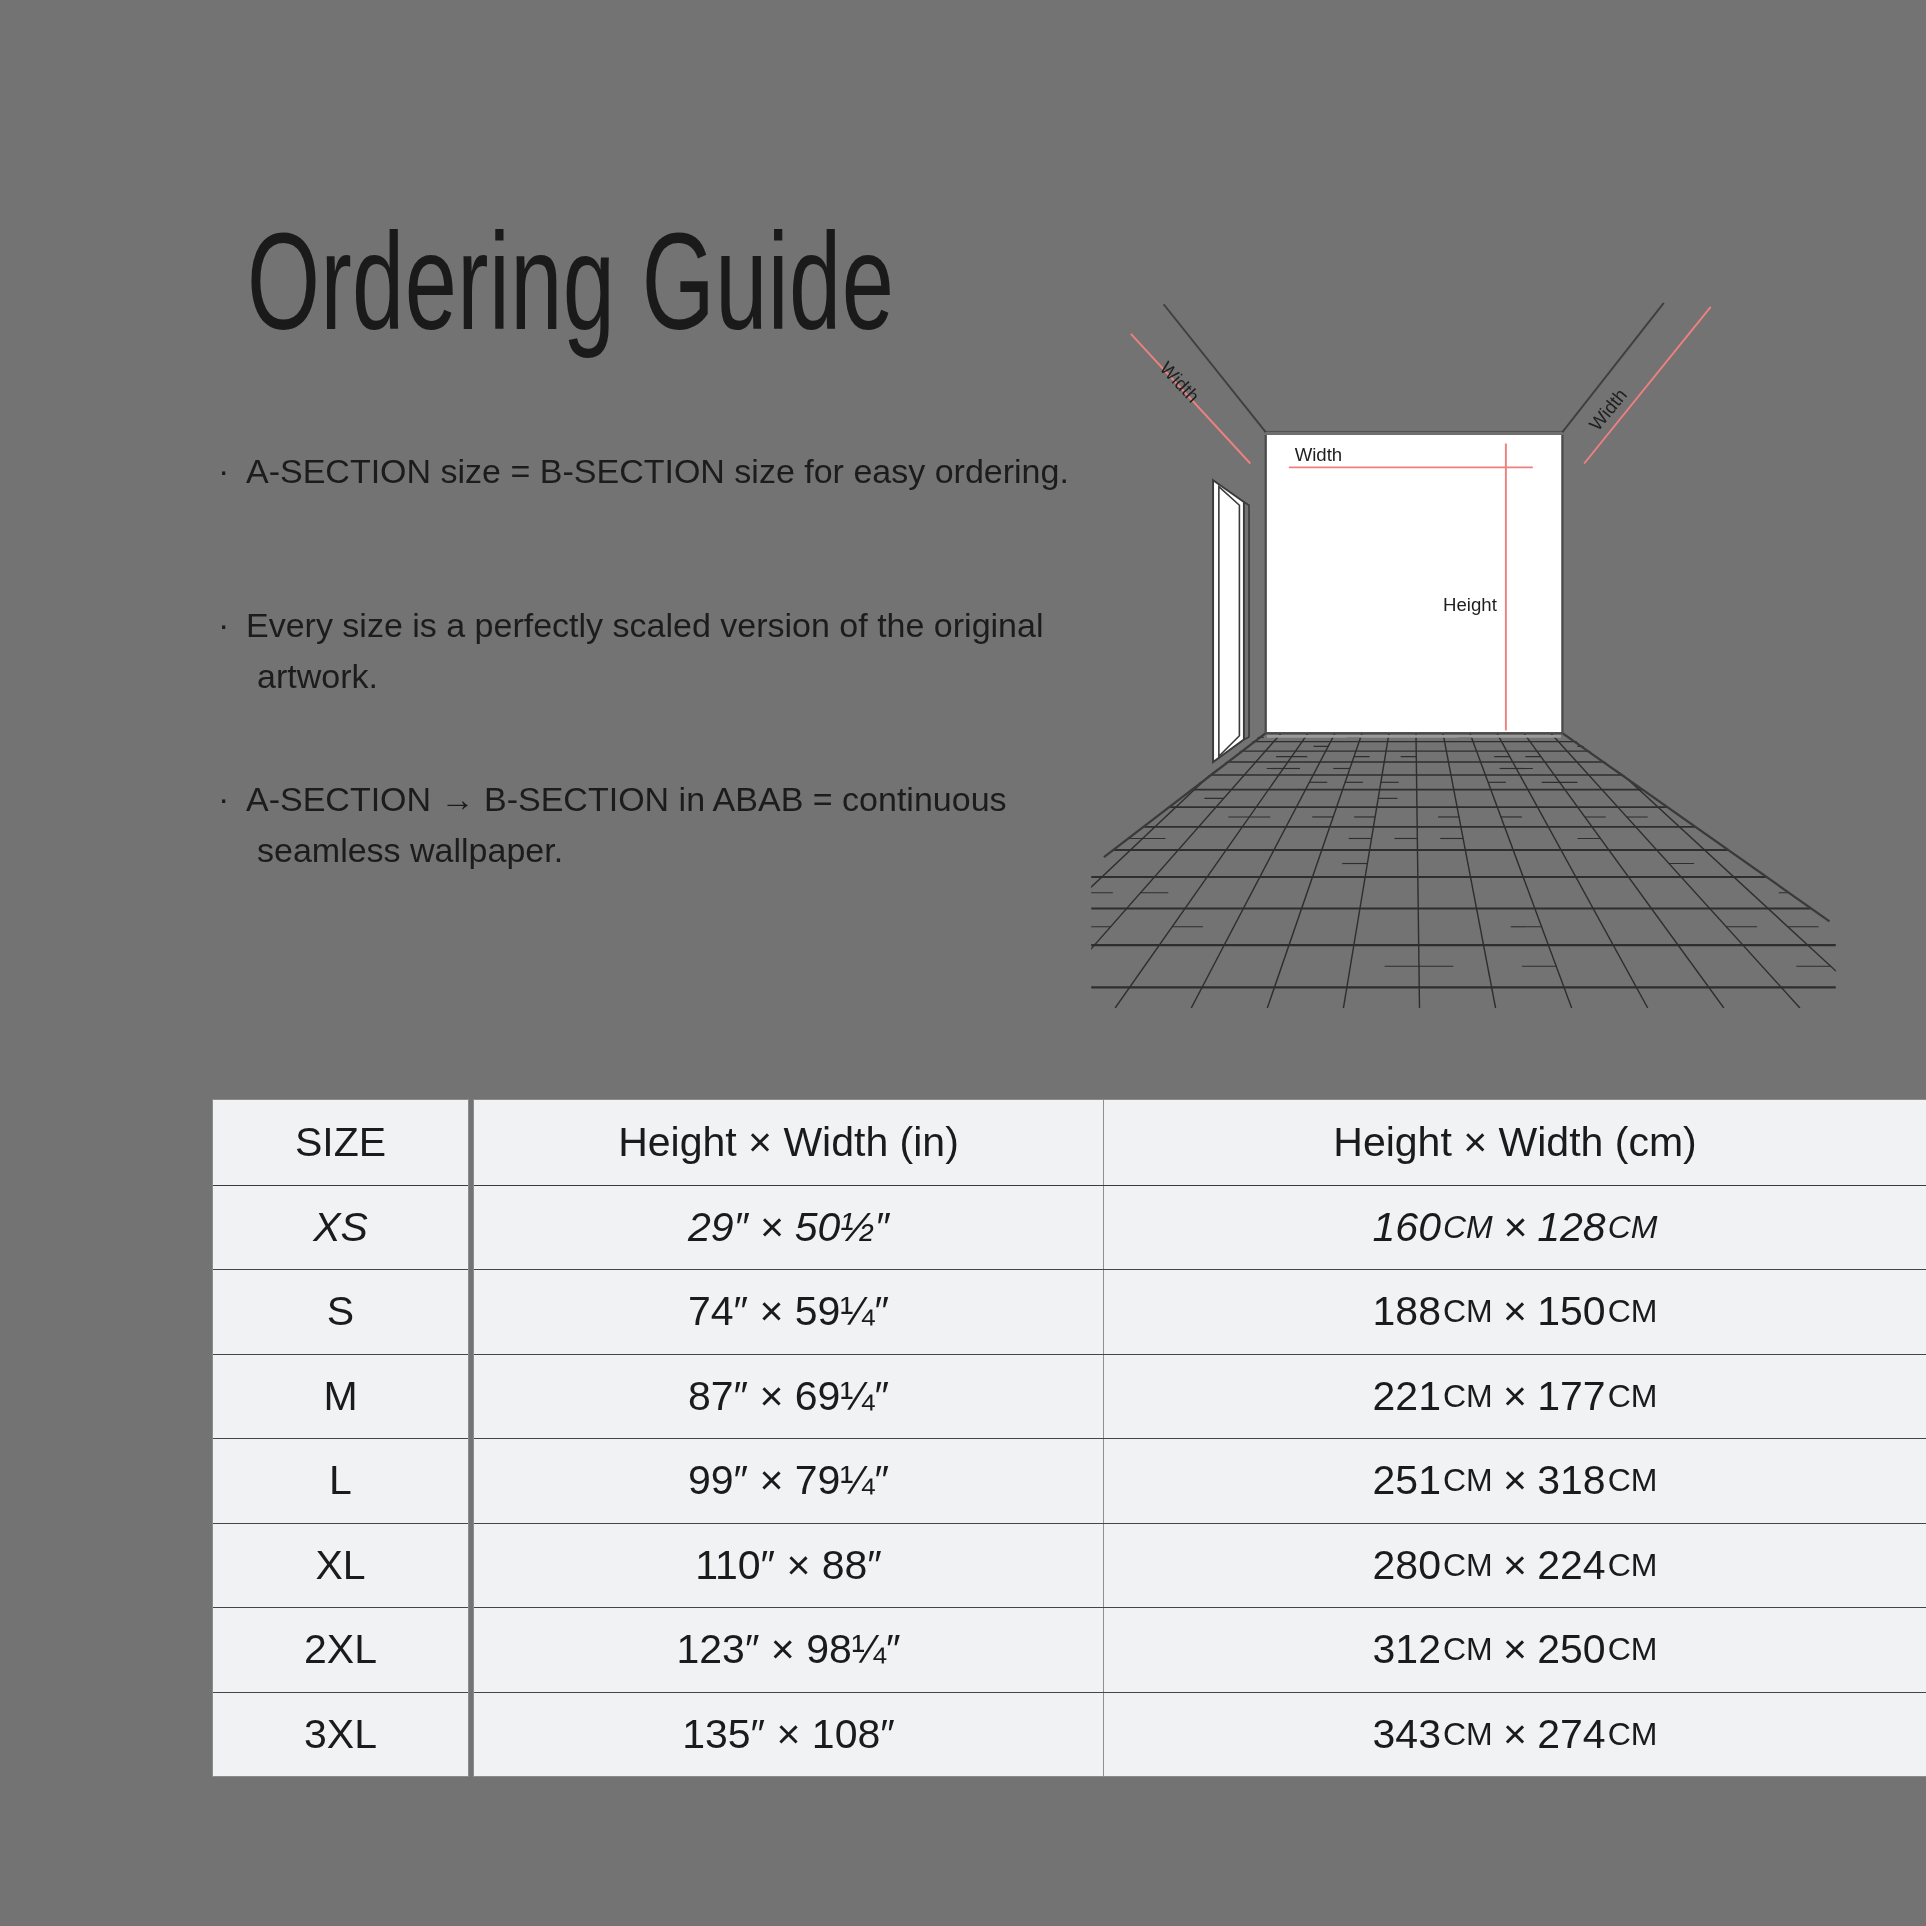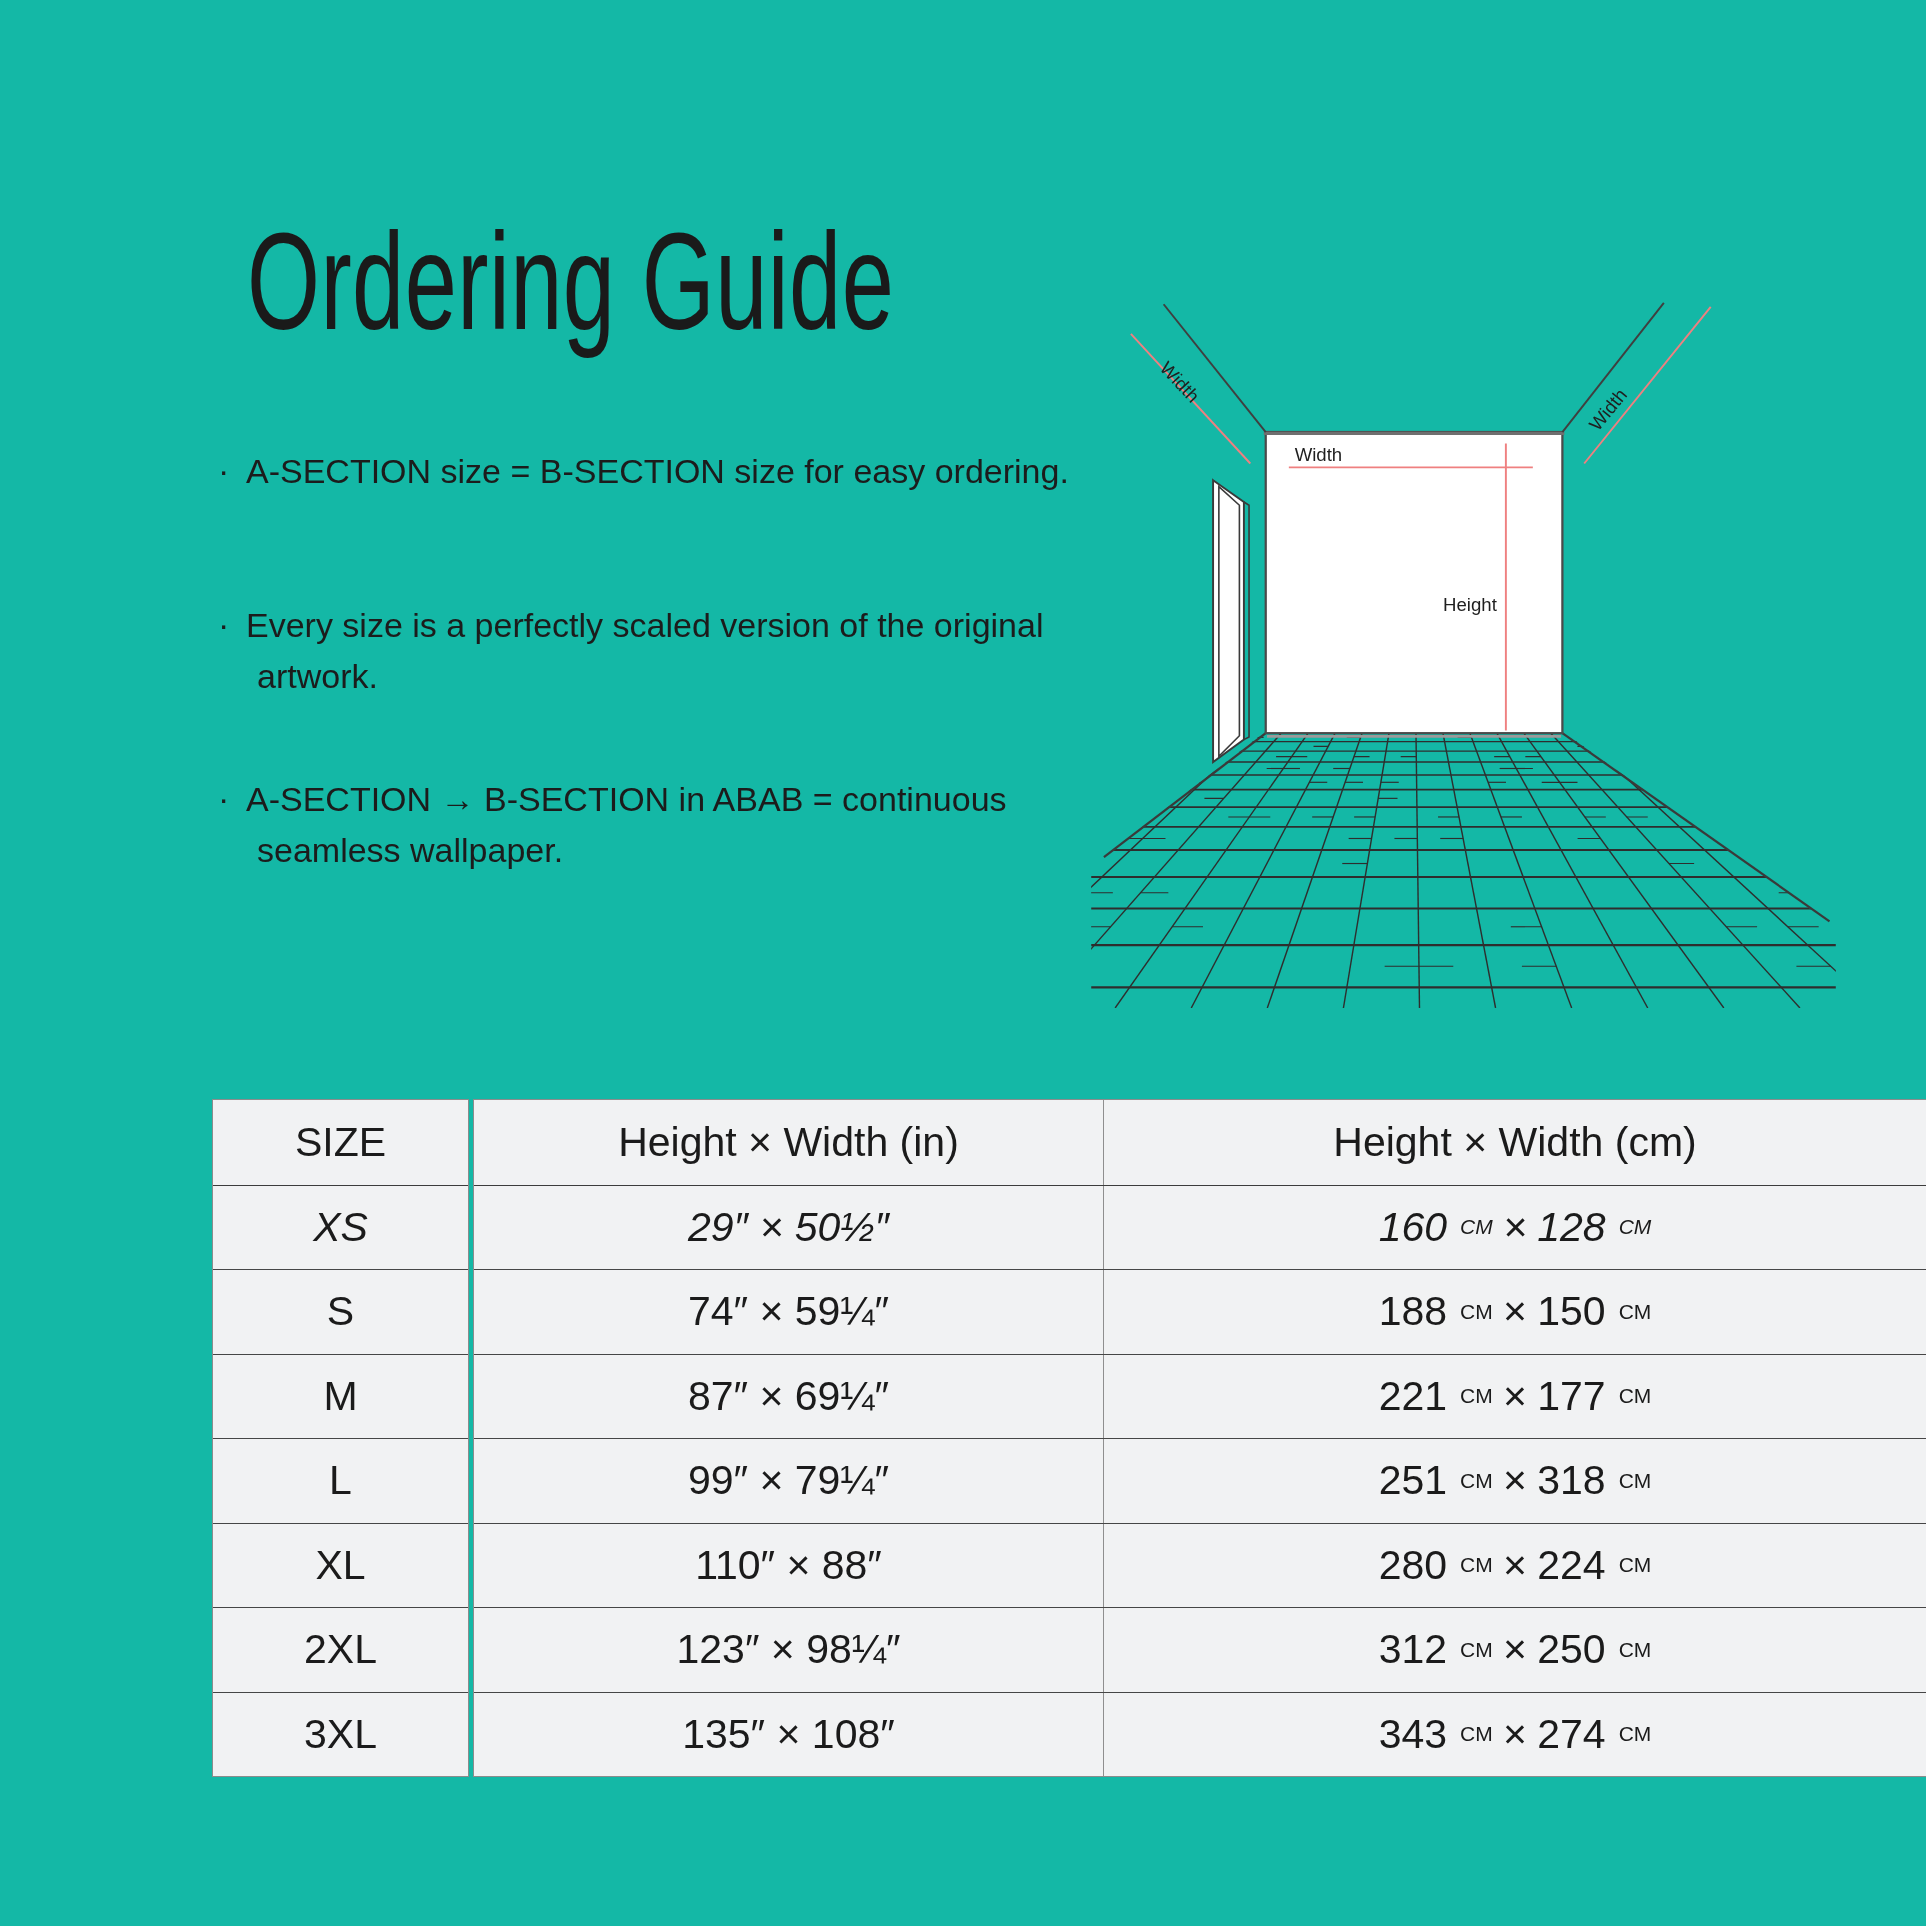--- a/index.html
+++ b/index.html
@@ -1,17 +1,17 @@
 <!DOCTYPE html>
 <html style="font-size:10.3px"><head>
 <meta charset="utf-8">
 <style>
   html,body{margin:0;padding:0;}
   body{width:1926px;height:1926px;background:#ffffff;font-family:"Liberation Sans",sans-serif;}
-  .page{position:relative;width:1926px;height:1926px;background:#14b8a6;overflow:hidden;}
+  .page{position:relative;width:1926px;height:1926px;background:#737373;overflow:hidden;}
 
   .title{position:absolute;left:247px;top:212px;height:148px;white-space:nowrap;}
   .title-inner{display:inline-block;font-size:138px;font-weight:300;color:#1a1a1a;
     transform:scaleX(0.68);transform-origin:left top;letter-spacing:0.6px;line-height:1;}
 
   .bullet{position:absolute;left:209px;width:963px;font-size:34px;line-height:51px;color:#1c1c1c;}
   .bullet .dot{position:absolute;left:9px;top:-1.3px;font-size:34px;}
   .bullet .l1{display:block;padding-left:37px;white-space:nowrap;}
   .bullet .l2{display:block;padding-left:48px;white-space:nowrap;}
   #bullet-1{top:446px;}
@@ -25,21 +25,21 @@
     display:grid;grid-template-rows:repeat(8,1fr);color:#1b1b1b;}
   #tableA{left:212px;top:1099px;width:257px;height:678px;}
   #tableB{left:473px;top:1099px;width:1454px;height:678px;}
   .row{display:flex;align-items:stretch;}
   .row:not(:first-child){border-top:1.3px solid #464646;}
   .row:nth-child(2){border-top-width:1.9px;border-top-color:#3c3c3c;font-style:italic;}
   .cell{display:flex;align-items:center;justify-content:center;font-size:41px;}
   #tableA .cell{width:100%;border-radius:25px;}
   #tableB .c2{width:629px;border-right:1.9px solid #8f8f8f;}
   #tableB .c3{flex:1;text-align:center;}
-  .unit{font-size:21px;margin-left:13px;}
+  .unit{font-size:32px;margin-left:2px;}
   .times{margin:0 10.3px;}
   .inch-val{white-space:pre;}
 </style>
 </head>
 <body>
 
 <div class="page">
 
   <div class="title">
     <span class="title-inner">Ordering Guide</span>

